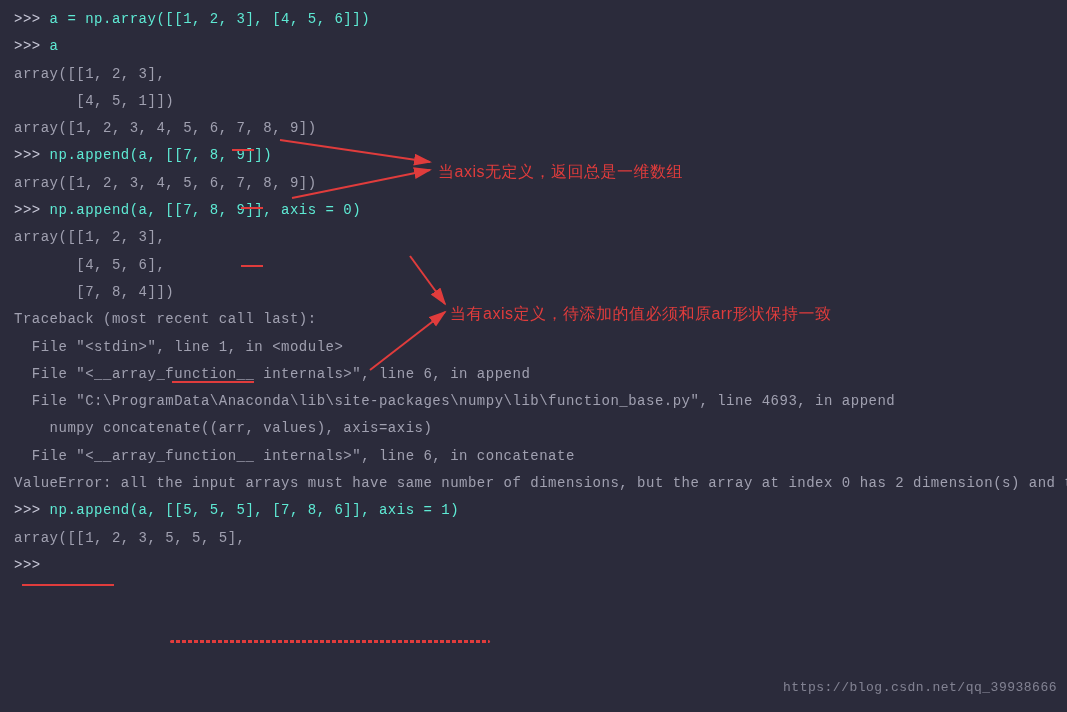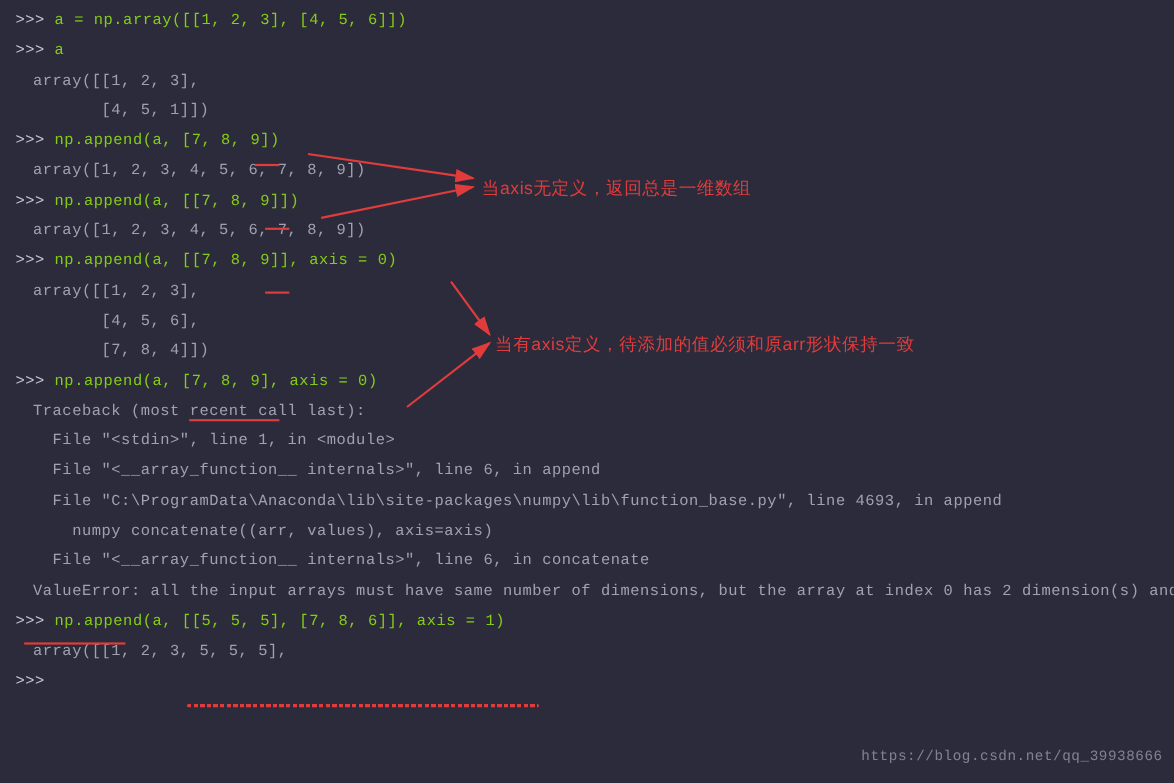--- a/index.html
+++ b/index.html
@@ -11,22 +11,22 @@
     width: 1067px;
     height: 712px;
     overflow: hidden;
     position: relative;
     padding: 6px 14px;
     line-height: 1.95;
     letter-spacing: 0.5px;
   }
   .line { white-space: pre; position: relative; }
   .prompt { color: #c8c8d8; }
-  .code { color: #84cc16; }
-  .output { color: #a0a0b0; margin-left: 16px; }
+  .code { color: #5eead4; }
+  .output { color: #a0a0b0; }
   .underline-red {
     position: absolute;
     height: 2px;
     background: #e03c3c;
   }
   .wavy-red {
     position: absolute;
     height: 3px;
     background: repeating-linear-gradient(90deg,#e03c3c 0,#e03c3c 4px,transparent 4px,transparent 6px);
     border-radius: 2px;
@@ -57,29 +57,27 @@
   }
 </style>
 </head>
 <body>
 
 <div id="terminal">
     <div class="line"><span class="prompt">&gt;&gt;&gt; </span><span class="code">a = np.array([[1, 2, 3], [4, 5, 6]])</span></div>
     <div class="line"><span class="prompt">&gt;&gt;&gt; </span><span class="code">a</span></div>
     <div class="line"><span class="output">array([[1, 2, 3],</span></div>
     <div class="line"><span class="output">       [4, 5, 1]])</span></div>
-    <div class="line"><span class="prompt">&gt;&gt;&gt; </span><span class="code">np.append(a, [7, 8, 9])</span></div>
     <div class="line"><span class="output">array([1, 2, 3, 4, 5, 6, 7, 8, 9])</span></div>
     <div class="line"><span class="prompt">&gt;&gt;&gt; </span><span class="code">np.append(a, [[7, 8, 9]])</span></div>
     <div class="line"><span class="output">array([1, 2, 3, 4, 5, 6, 7, 8, 9])</span></div>
     <div class="line"><span class="prompt">&gt;&gt;&gt; </span><span class="code">np.append(a, [[7, 8, 9]], axis = 0)</span></div>
     <div class="line"><span class="output">array([[1, 2, 3],</span></div>
     <div class="line"><span class="output">       [4, 5, 6],</span></div>
     <div class="line"><span class="output">       [7, 8, 4]])</span></div>
-    <div class="line"><span class="prompt">&gt;&gt;&gt; </span><span class="code">np.append(a, [7, 8, 9], axis = 0)</span></div>
     <div class="line"><span class="output">Traceback (most recent call last):</span></div>
     <div class="line"><span class="output">  File "&lt;stdin&gt;", line 1, in &lt;module&gt;</span></div>
     <div class="line"><span class="output">  File "&lt;__array_function__ internals&gt;", line 6, in append</span></div>
     <div class="line"><span class="output">  File "C:\ProgramData\Anaconda\lib\site-packages\numpy\lib\function_base.py", line 4693, in append</span></div>
     <div class="line"><span class="output">    numpy concatenate((arr, values), axis=axis)</span></div>
     <div class="line"><span class="output">  File "&lt;__array_function__ internals&gt;", line 6, in concatenate</span></div>
     <div class="line"><span class="output">ValueError: all the input arrays must have same number of dimensions, but the array at index 0 has 2 dimension(s) and the array at index 1 has 1 dimension(s)</span></div>
     <div class="line"><span class="prompt">&gt;&gt;&gt; </span><span class="code">np.append(a, [[5, 5, 5], [7, 8, 6]], axis = 1)</span></div>
     <div class="line"><span class="output">array([[1, 2, 3, 5, 5, 5],</span></div>
     <div class="line"><span class="prompt">&gt;&gt;&gt; </span><span class="code"></span></div>

